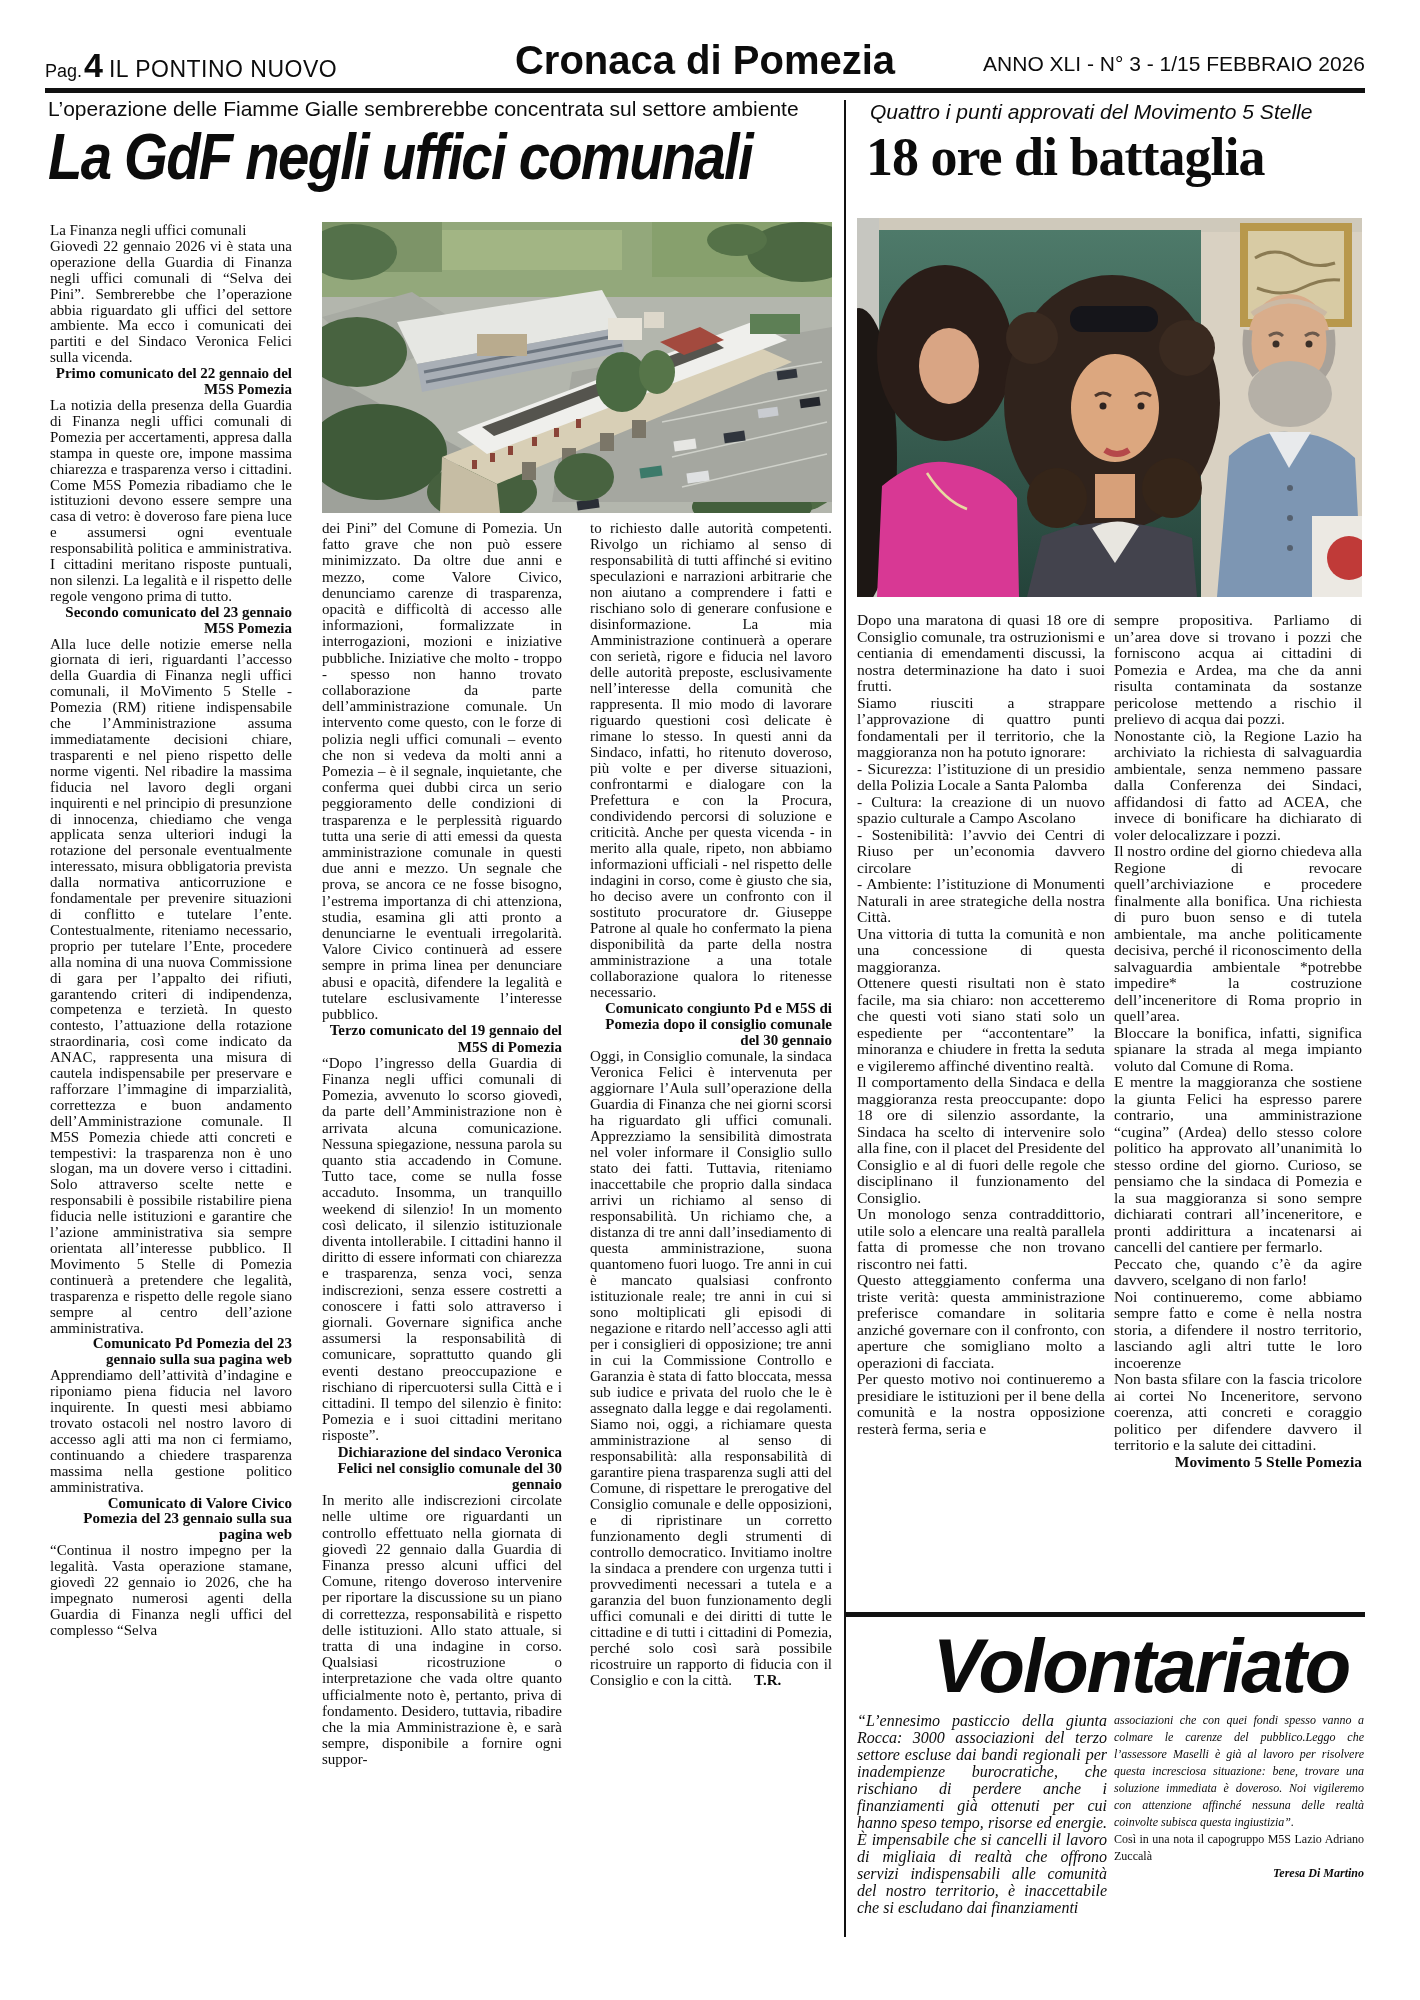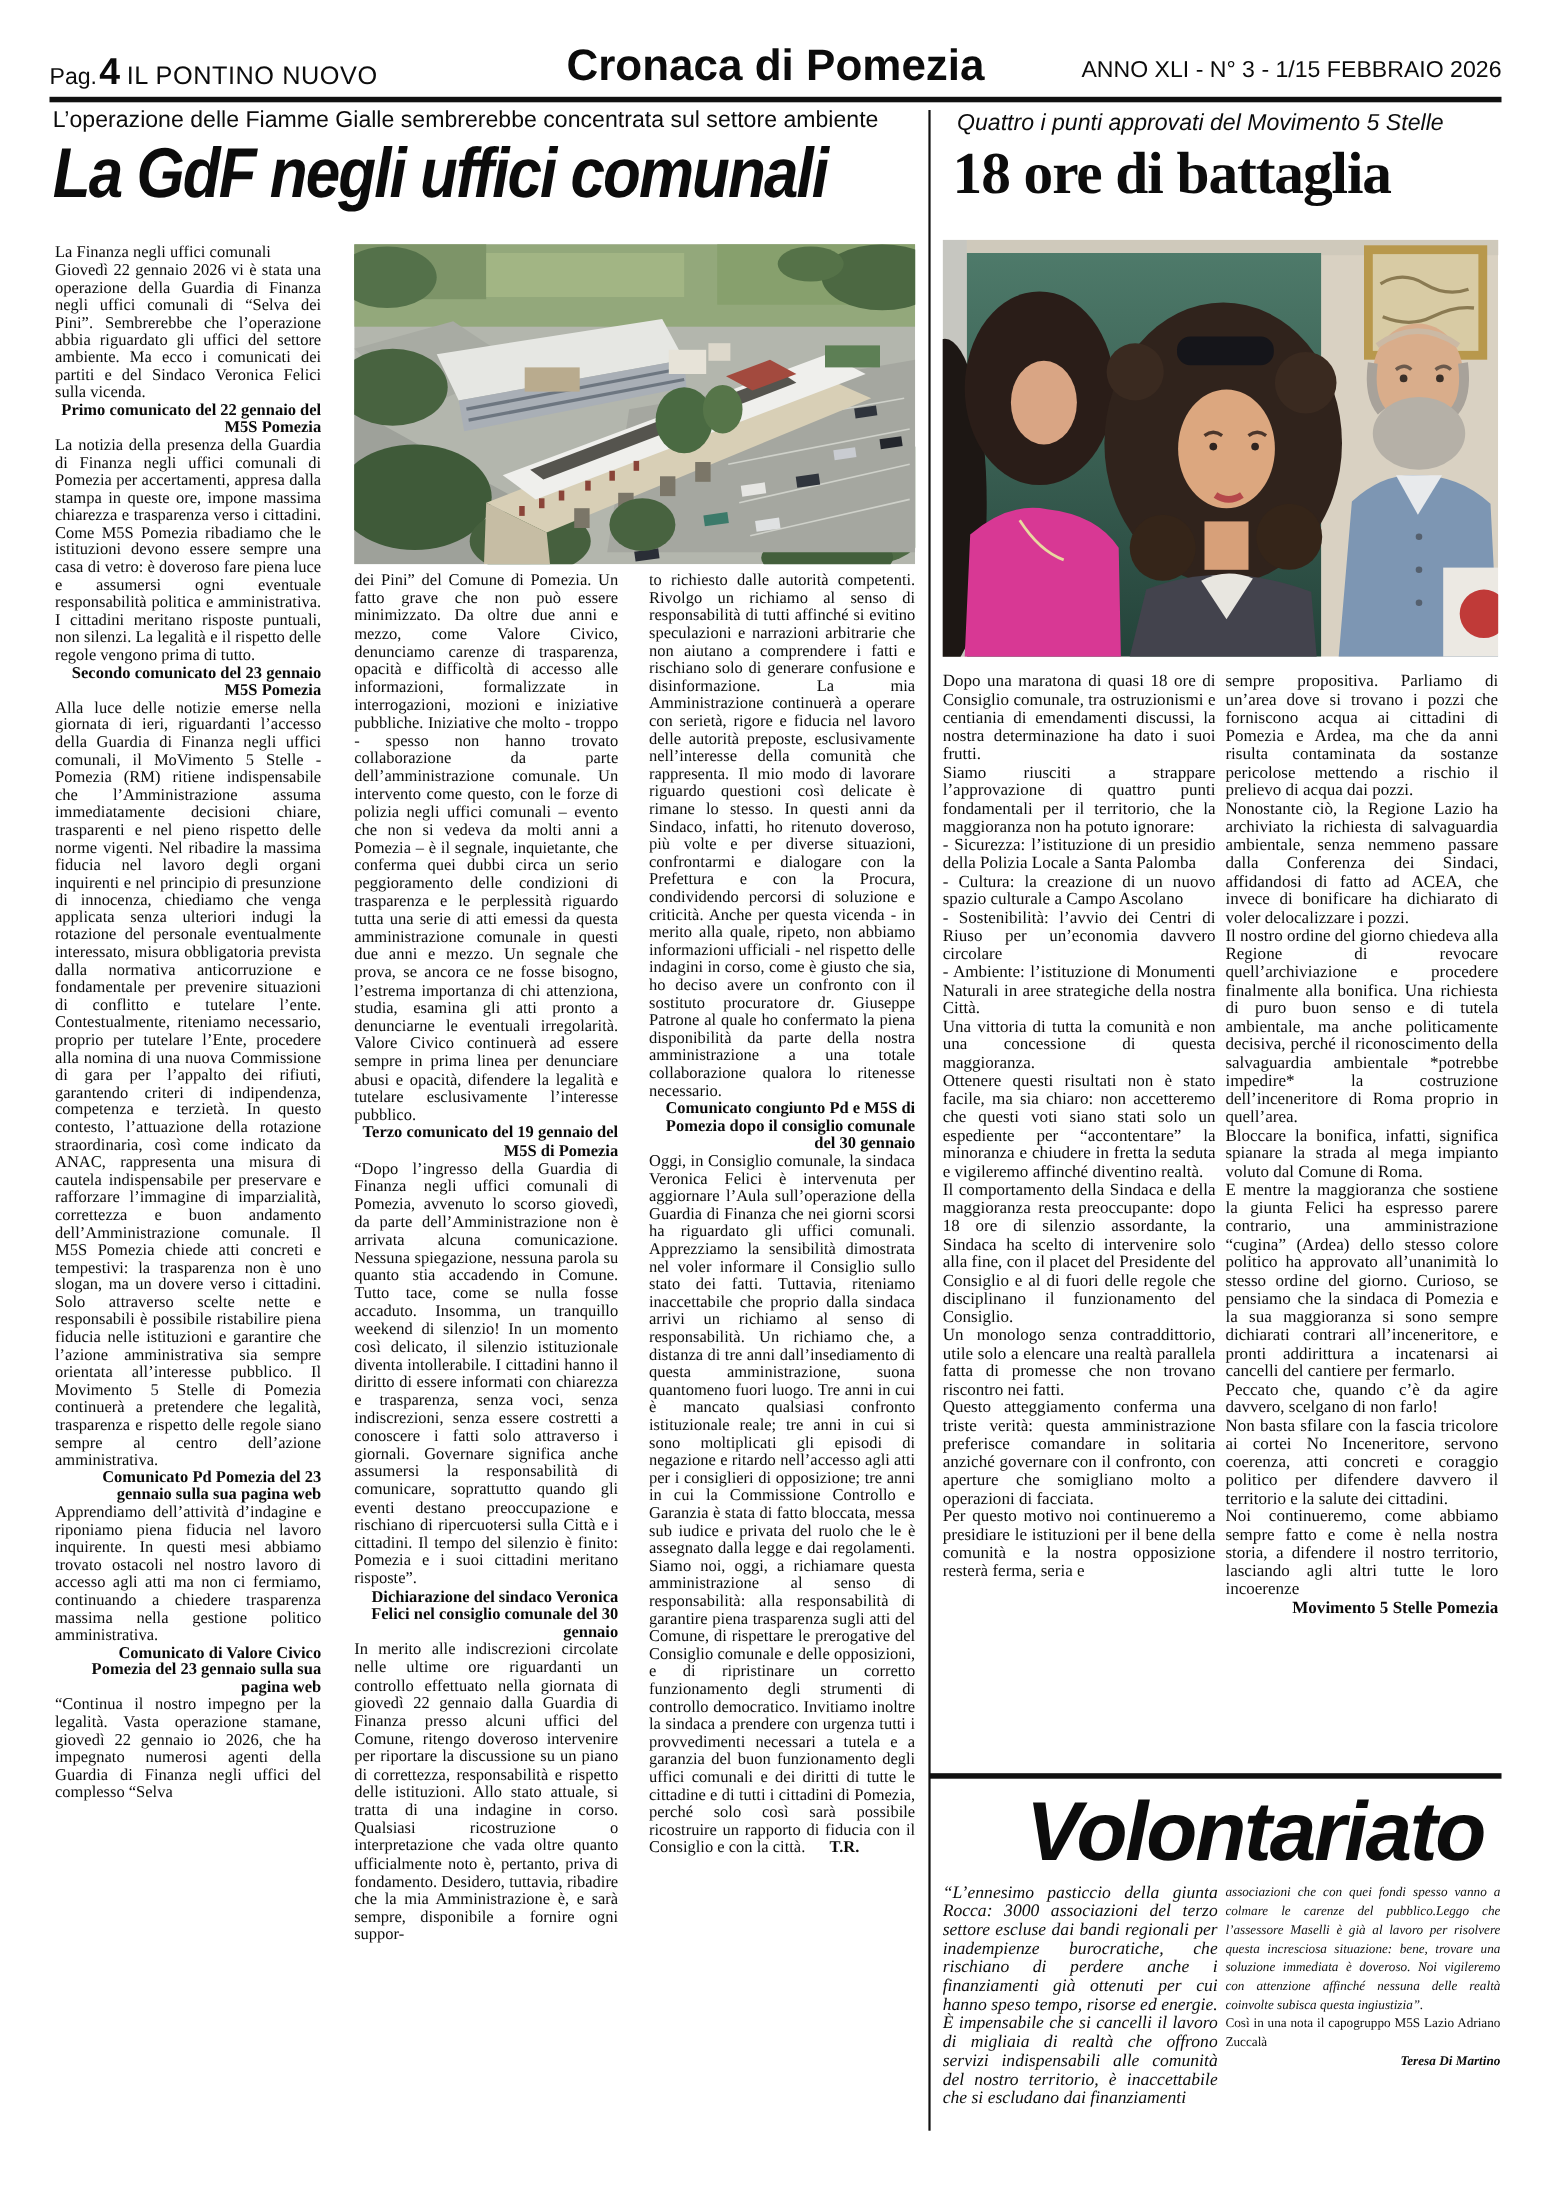--- a/index.html
+++ b/index.html
@@ -1,21 +1,21 @@
 <!DOCTYPE html>
 <html><head>
 <meta charset="utf-8">
 <style>
   html,body{margin:0;padding:0;background:#777;}
   .page{position:relative;width:1420px;height:2000px;background:#fff;margin:0 auto;
         font-family:"Liberation Serif",serif;color:#0c0c0c;overflow:hidden;}
   .abs{position:absolute;}
   
   .hdr-left{left:45px;top:46px;font-family:"Liberation Sans",sans-serif;white-space:nowrap;}
-  .hdr-left .pag{font-size:21px;margin-top:36px;}
+  .hdr-left .pag{font-size:18px;margin-top:36px;}
   .hdr-left .num{font-size:34px;font-weight:bold;padding:0 6px 0 2px;}
   .hdr-left .masthead{font-size:23px;letter-spacing:.5px;}
   .hdr-center{left:45px;right:55px;top:38px;text-align:center;font-family:"Liberation Sans",sans-serif;
               font-size:40px;font-weight:bold;}
   .hdr-right{right:55px;top:52px;font-family:"Liberation Sans",sans-serif;font-size:21px;white-space:nowrap;}
   .hdr-rule{left:45px;top:88px;width:1320px;height:5px;background:#111;}
   
   .l-kicker{left:48px;top:97px;font-family:"Liberation Sans",sans-serif;font-size:21px;white-space:nowrap;}
   .l-headline{left:48px;top:120px;font-family:"Liberation Sans",sans-serif;font-size:64px;font-weight:bold;
               font-style:italic;white-space:nowrap;transform:scaleX(.88);transform-origin:left top;letter-spacing:-2px;}
@@ -231,22 +231,22 @@
       <p class="p">Questo atteggiamento conferma una triste verità: questa amministrazione preferisce comandare in solitaria anziché governare con il confronto, con aperture che somigliano molto a operazioni di facciata.</p>
       <p class="p">Per questo motivo noi continueremo a presidiare le istituzioni per il bene della comunità e la nostra opposizione resterà ferma, seria e</p>
     </div>
   <div class="col c5">
       <p class="p">sempre propositiva. Parliamo di un’area dove si trovano i pozzi che forniscono acqua ai cittadini di Pomezia e Ardea, ma che da anni risulta contaminata da sostanze pericolose mettendo a rischio il prelievo di acqua dai pozzi.</p>
       <p class="p">Nonostante ciò, la Regione Lazio ha archiviato la richiesta di salvaguardia ambientale, senza nemmeno passare dalla Conferenza dei Sindaci, affidandosi di fatto ad ACEA, che invece di bonificare ha dichiarato di voler delocalizzare i pozzi.</p>
       <p class="p">Il nostro ordine del giorno chiedeva alla Regione di revocare quell’archiviazione e procedere finalmente alla bonifica. Una richiesta di puro buon senso e di tutela ambientale, ma anche politicamente decisiva, perché il riconoscimento della salvaguardia ambientale *potrebbe impedire* la costruzione dell’inceneritore di Roma proprio in quell’area.</p>
       <p class="p">Bloccare la bonifica, infatti, significa spianare la strada al mega impianto voluto dal Comune di Roma.</p>
       <p class="p">E mentre la maggioranza che sostiene la giunta Felici ha espresso parere contrario, una amministrazione “cugina” (Ardea) dello stesso colore politico ha approvato all’unanimità lo stesso ordine del giorno. Curioso, se pensiamo che la sindaca di Pomezia e la sua maggioranza si sono sempre dichiarati contrari all’inceneritore, e pronti addirittura a incatenarsi ai cancelli del cantiere per fermarlo.</p>
       <p class="p">Peccato che, quando c’è da agire davvero, scelgano di non farlo!</p>
+      <p class="p">Noi continueremo, come abbiamo sempre fatto e come è nella nostra storia, a difendere il nostro territorio, lasciando agli altri tutte le loro incoerenze</p>
       <p class="p">Non basta sfilare con la fascia tricolore ai cortei No Inceneritore, servono coerenza, atti concreti e coraggio politico per difendere davvero il territorio e la salute dei cittadini.</p>
-      <p class="p">Noi continueremo, come abbiamo sempre fatto e come è nella nostra storia, a difendere il nostro territorio, lasciando agli altri tutte le loro incoerenze</p>
       <p class="sig">Movimento 5 Stelle Pomezia</p>
     </div>
 
   <div class="abs vol-rule"></div>
   <div class="abs vol-headline">Volontariato</div>
   <div class="col v1">
       <p class="p">“L’ennesimo pasticcio della giunta Rocca: 3000 associazioni del terzo settore escluse dai bandi regionali per inadempienze burocratiche, che rischiano di perdere anche i finanziamenti già ottenuti per cui hanno speso tempo, risorse ed energie. È impensabile che si cancelli il lavoro di migliaia di realtà che offrono servizi indispensabili alle comunità del nostro territorio, è inaccettabile che si escludano dai finanziamenti</p>
     </div>
   <div class="col v2">
       <p class="p">associazioni che con quei fondi spesso vanno a colmare le carenze del pubblico.Leggo che l’assessore Maselli è già al lavoro per risolvere questa incresciosa situazione: bene, trovare una soluzione immediata è doveroso. Noi vigileremo con attenzione affinché nessuna delle realtà coinvolte subisca questa ingiustizia”.</p>

